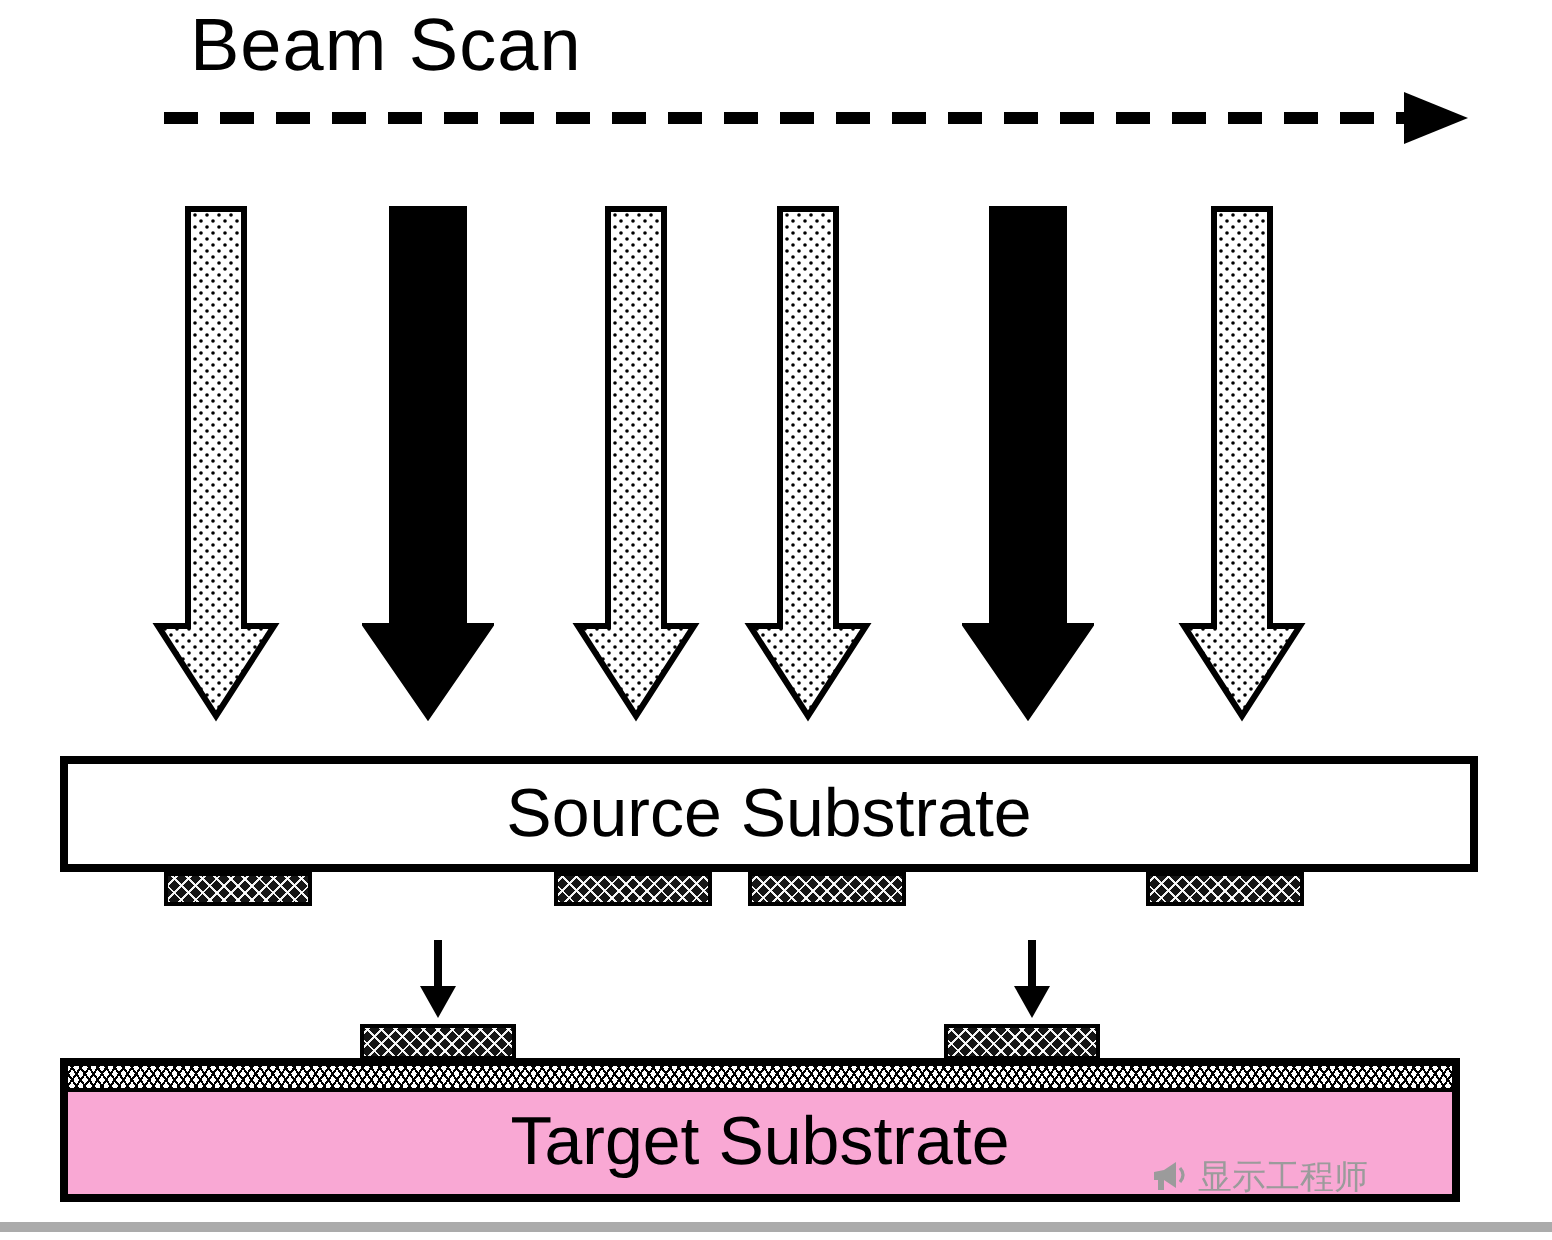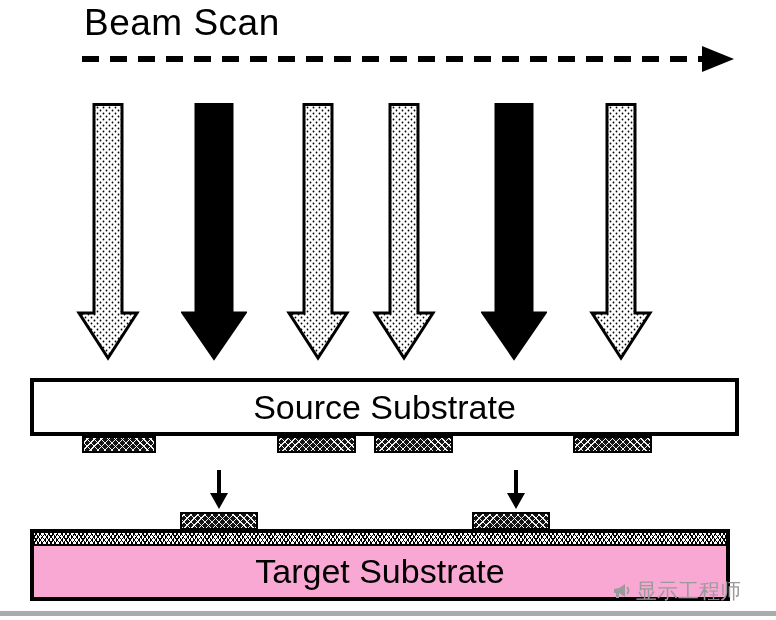--- a/index.html
+++ b/index.html
@@ -2,21 +2,21 @@
 <html style="--ink: #000000; --wm: #9b9b9b; --bar: #ababab;"><head>
 <meta charset="utf-8">
 <style>
   * { margin:0; padding:0; box-sizing:border-box; }
   html,body { background:#fff; }
   body { font-family:"Liberation Sans","DejaVu Sans",sans-serif; color:var(--ink,#000); }
 
   .canvas { position:relative; width:776px; height:620px; background:#fff; overflow:hidden; }
 
   .beam-title {
-    position:absolute; left:84px; top:2px;
+    position:absolute; left:95px; top:2px;
     font-size:37px; font-weight:400; letter-spacing:0.5px;
     color:var(--ink,#000); white-space:nowrap;
   }
 
   .beam-dash { position:absolute; left:82px; top:42px; }
 
   .layer { position:absolute; left:0; top:0; width:0; height:0; }
 
   .beam-arrow { position:absolute; top:103px; }
 
@@ -56,23 +56,23 @@
       repeating-linear-gradient(-55deg, var(--ink,#000) 0 1px, transparent 1px 3.5px);
     border-bottom:2.5px solid var(--ink,#000);
   }
   .target-label {
     position:absolute; left:0; right:0; top:13px; bottom:0;
     display:flex; align-items:center; justify-content:center;
     font-size:34px; white-space:nowrap;
   }
 
   .watermark {
-    position:absolute; left:612px; top:577px;
+    position:absolute; left:575px; top:577px;
     display:flex; align-items:center; gap:4px;
-    color:var(--wm,#9b9b9b); font-size:21px; white-space:nowrap;justify-content:flex-end;
+    color:var(--wm,#9b9b9b); font-size:17px; white-space:nowrap;justify-content:flex-end;
   }
 
   .bottom-bar { position:absolute; left:0; top:611px; width:776px; height:5px; background:var(--bar,#ababab); }
 
   .defs-svg { position:absolute; width:0; height:0; }
 </style>
 </head>
 <body>
 
 <div class="canvas">

